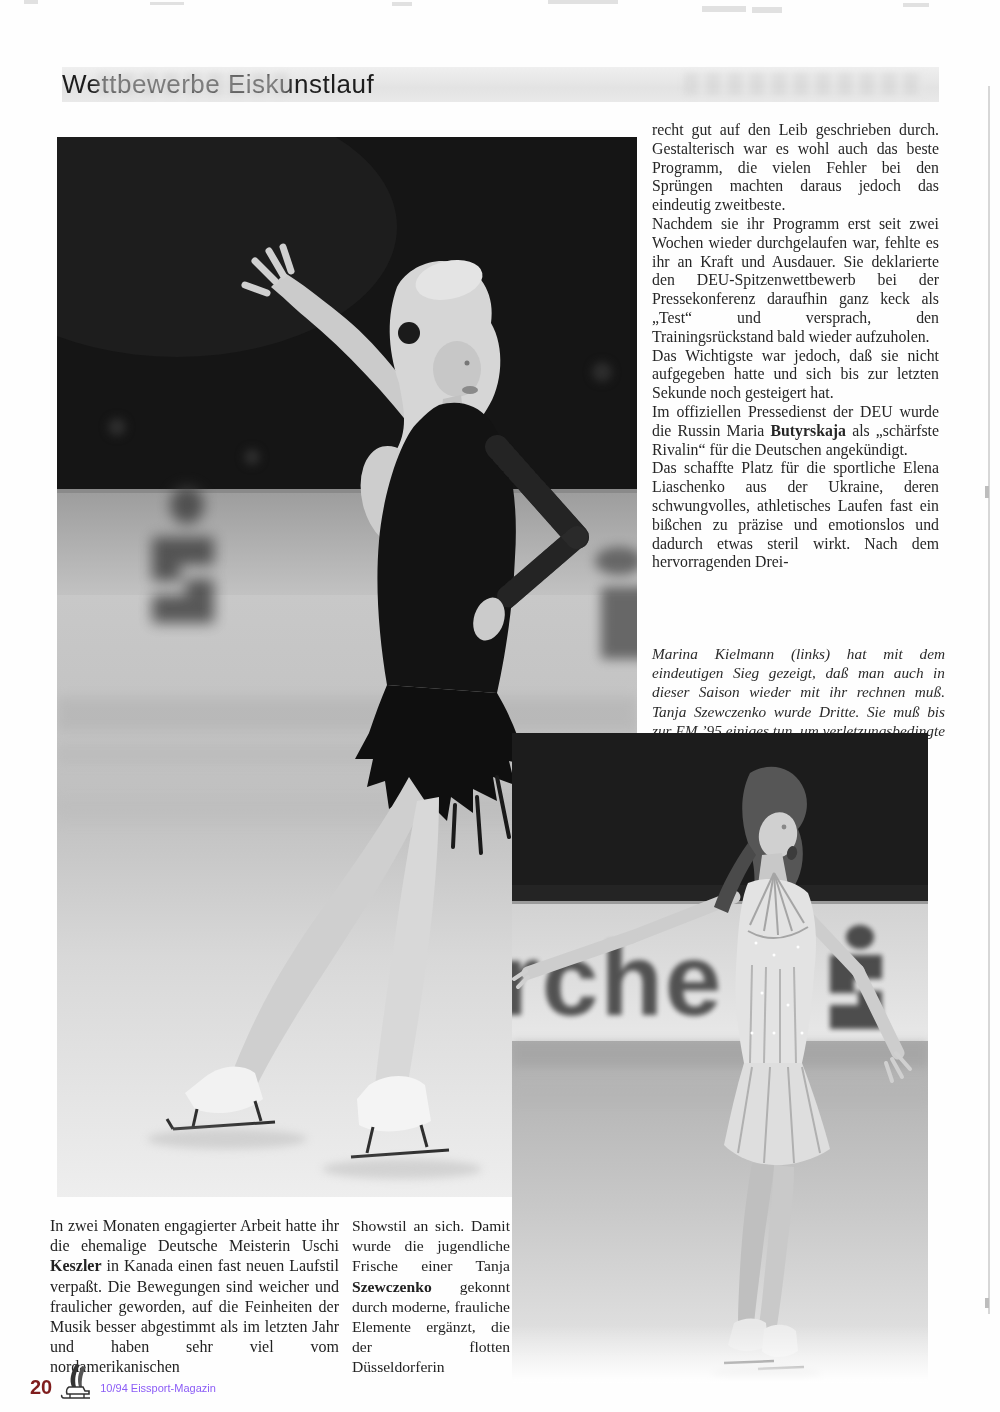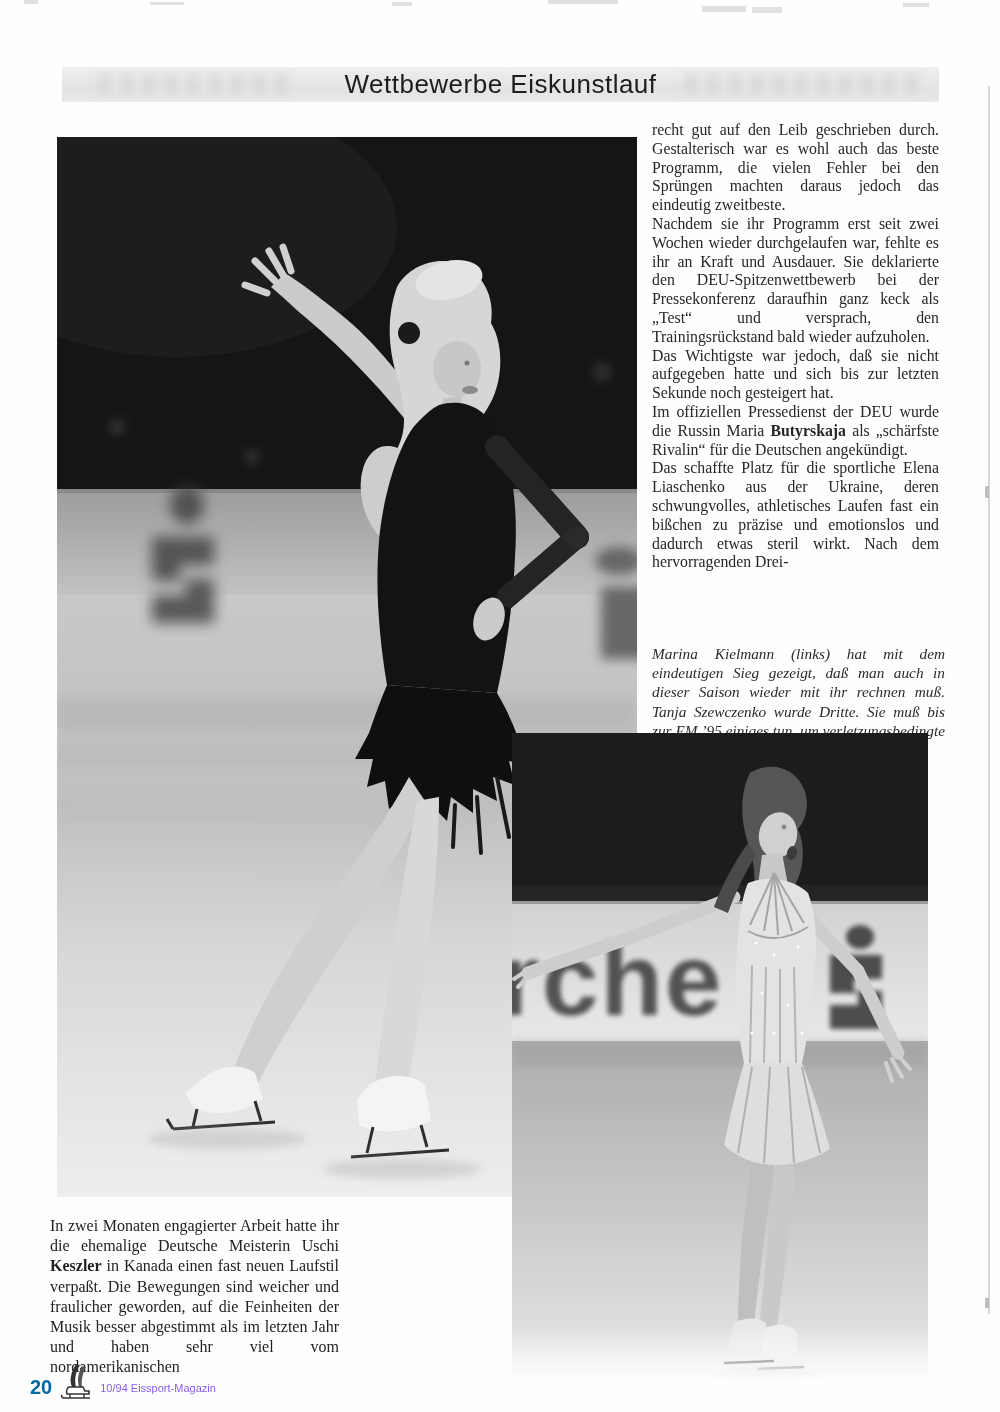--- a/index.html
+++ b/index.html
@@ -5,21 +5,21 @@
   html,body{margin:0;padding:0;background:#ffffff;}
   .page{position:relative;width:1000px;height:1412px;background:#fefefe;overflow:hidden;
         font-family:"Liberation Serif", serif;color:#222;}
   
   .noise{position:absolute;background:#c9c9c9;opacity:.55;}
   .edge-line{position:absolute;left:988px;top:86px;width:2px;height:1228px;background:#d7d7d7;}
   .edge-tick{position:absolute;background:#bdbdbd;}
   
   .header-band{position:absolute;left:62px;top:67px;width:877px;height:35px;
                background:linear-gradient(#efefef,#e3e3e3 60%,#e9e9e9);}
-  .header-band h1{margin:0;text-align:center;line-height:35px;font-size:26px;font-weight:400;
+  .header-band h1{margin:0;text-align:left;line-height:35px;font-size:26px;font-weight:400;
                   font-family:"Liberation Sans", sans-serif;color:#1d1d1d;letter-spacing:.5px;}
   .ghost{position:absolute;top:6px;height:22px;filter:blur(3px);opacity:.5;
          background:repeating-linear-gradient(90deg,#d2d2d2 0 14px,#e6e6e6 14px 22px);}
   .ghost-left{left:36px;width:190px;}
   .ghost-right{left:622px;width:240px;}
   
   figure{margin:0;position:absolute;overflow:hidden;}
   .photo1{left:57px;top:137px;width:580px;height:1060px;z-index:1;}
   .photo2{left:512px;top:733px;width:416px;height:650px;z-index:2;}
   
@@ -27,21 +27,21 @@
   .col p{margin:0;}
   .col .b{font-weight:bold;margin-top:41px;}
   .col-right{left:652px;top:121px;width:287px;font-size:15.8px;line-height:18.8px;color:#262626;}
   .caption{position:absolute;left:652px;top:644px;width:293px;font-size:15.3px;line-height:19.2px;
            font-style:italic;text-align:justify;color:#2a2a2a;}
   .col-bl{left:50px;top:1216px;width:289px;font-size:16px;line-height:20.2px;}
   .col-bm{left:352px;top:1216px;width:158px;font-size:15.6px;line-height:20.2px;}
   
   .footer{position:absolute;left:30px;top:1362px;display:flex;align-items:flex-end;gap:7px;
           font-family:"Liberation Sans", sans-serif;}
-  .pnum{font-size:20px;font-weight:bold;color:#0369a1;line-height:34px;}
+  .pnum{font-size:20px;font-weight:bold;color:#7f1d1d;line-height:34px;}
   .issue{font-size:11px;color:#8b5cf6;line-height:32px;}
   .skate-logo{display:inline-block;}
 </style>
 </head>
 <body>
 
 <div class="page">
 
   <div class="noise" style="left:24px;top:0;width:14px;height:4px"></div>
   <div class="noise" style="left:150px;top:2px;width:34px;height:3px"></div>
@@ -254,20 +254,23 @@
         </g>
         <ellipse cx="254" cy="642" rx="55" ry="7" fill="#a9a9a9" opacity="0.5" style="filter:blur(3px)"></ellipse>
       </g>
       <rect x="0" y="592" width="416" height="58" fill="url(#fade2)"></rect>
     </svg>
   </figure>
 
   <section class="col col-bl">
       <p><span>In zwei Monaten engagierter Arbeit hatte ihr die ehemalige Deutsche Meisterin Uschi </span><span class="b">Keszler</span><span> in Kanada einen fast neuen Laufstil verpaßt. Die Bewegungen sind weicher und fraulicher geworden, auf die Feinheiten der Musik besser abgestimmt als im letzten Jahr und haben sehr viel vom nordamerikanischen</span></p>
     </section>
+  <section class="col col-bm">
+      <p><span>Showstil an sich. Damit wurde die jugendliche Frische einer Tanja </span><span class="b">Szewczenko</span><span> gekonnt durch moderne, frauliche Elemente ergänzt, die der flotten Düsseldorferin</span></p>
+    </section>
 
   <div class="footer">
     <span class="pnum">20</span>
     <span class="skate-logo">
       <svg width="34" height="38" viewBox="0 0 34 38">
         <path d="M17,2 C12,10 10,18 13,25 L17,25 C15,17 17,9 21,3 Z" fill="#333"></path>
         <path d="M23,4 C19,11 18,18 20,25 L23,25 C22,18 24,10 27,5 Z" fill="#555"></path>
         <path d="M10,25 L24,25 L26,29 L30,29 L30,32 L8,32 C7,29 8,26 10,25 Z" fill="none" stroke="#333" stroke-width="1.6"></path>
         <path d="M5,36 L31,36 M5,36 C3,36 2,34 3,33" fill="none" stroke="#333" stroke-width="1.6"></path>
         <line x1="11" y1="32" x2="11" y2="36" stroke="#333" stroke-width="1.4"></line>

